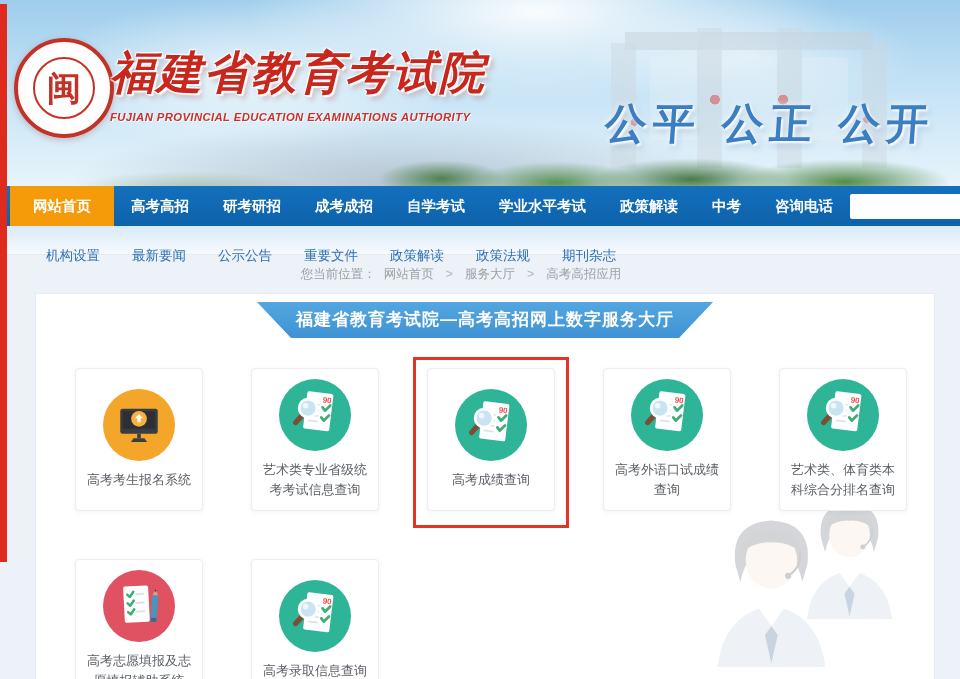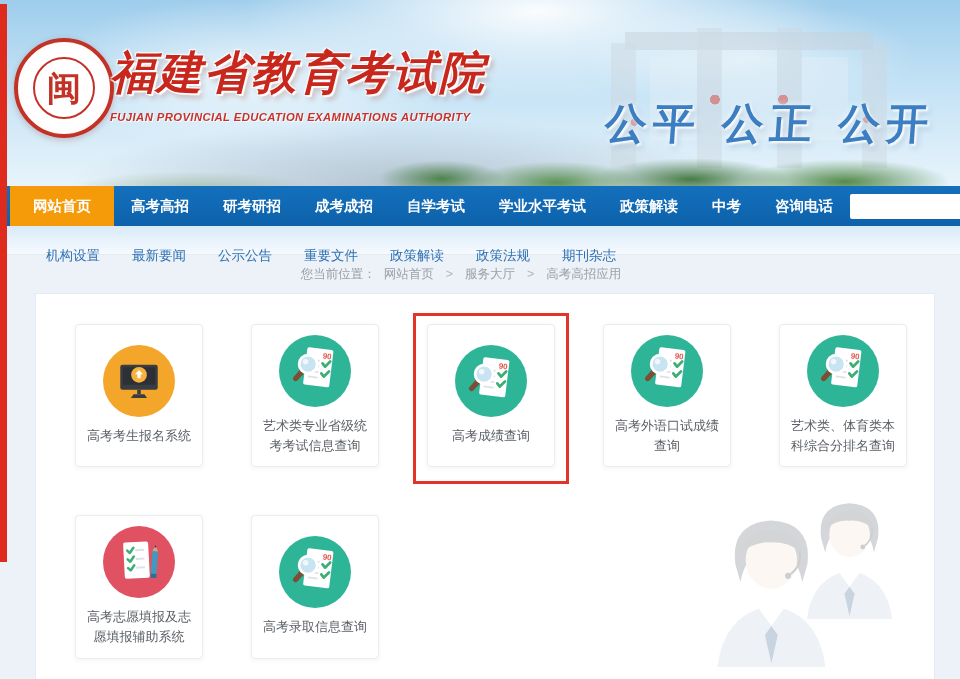--- a/index.html
+++ b/index.html
@@ -243,20 +243,21 @@
   <a class="subnav-item">政策解读</a>
   <a class="subnav-item">政策法规</a>
   <a class="subnav-item">期刊杂志</a>
 </div>
 
 <div class="breadcrumb">
   <span>您当前位置：</span><a class="crumb-link">网站首页</a><span class="crumb-sep">&gt;</span><a class="crumb-link">服务大厅</a><span class="crumb-sep">&gt;</span><a class="crumb-link">高考高招应用</a>
 </div>
 
 <main class="panel">
+  <div class="banner">福建省教育考试院—高考高招网上数字服务大厅</div>
 
   <div class="grid">
     <div class="svc-cell">
       <div class="svc-card">
         <div class="icon-circle" style="background: rgb(244, 166, 42);">
           <svg class="icon-svg">
               <use href="#sym-upload-monitor"></use>
             </svg>
         </div>
         <div class="card-label">高考考生报名系统</div>

